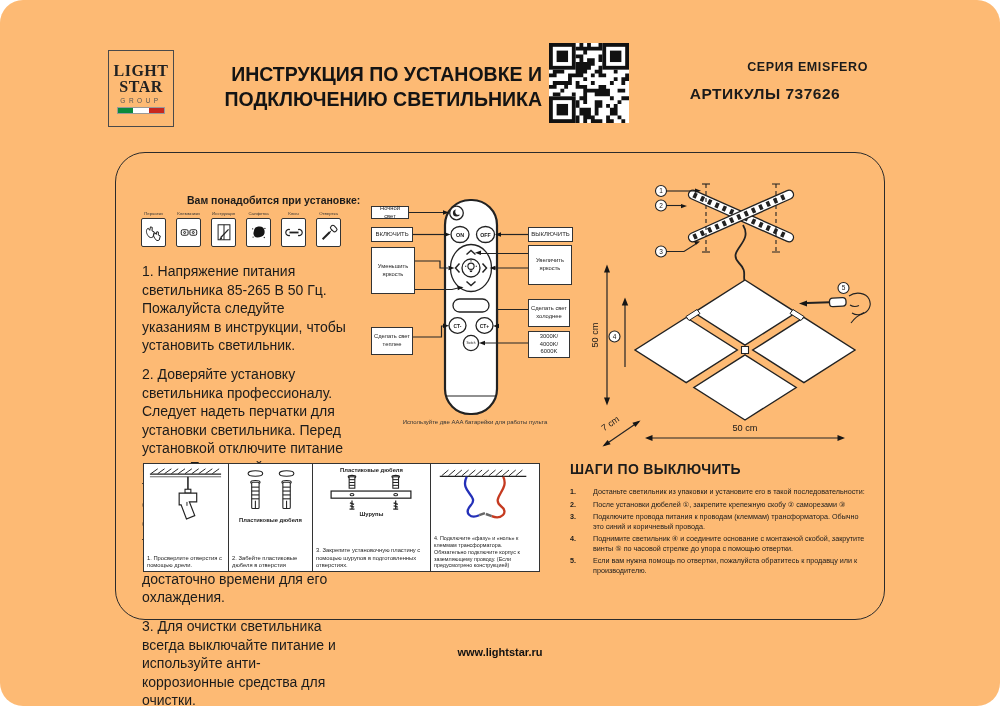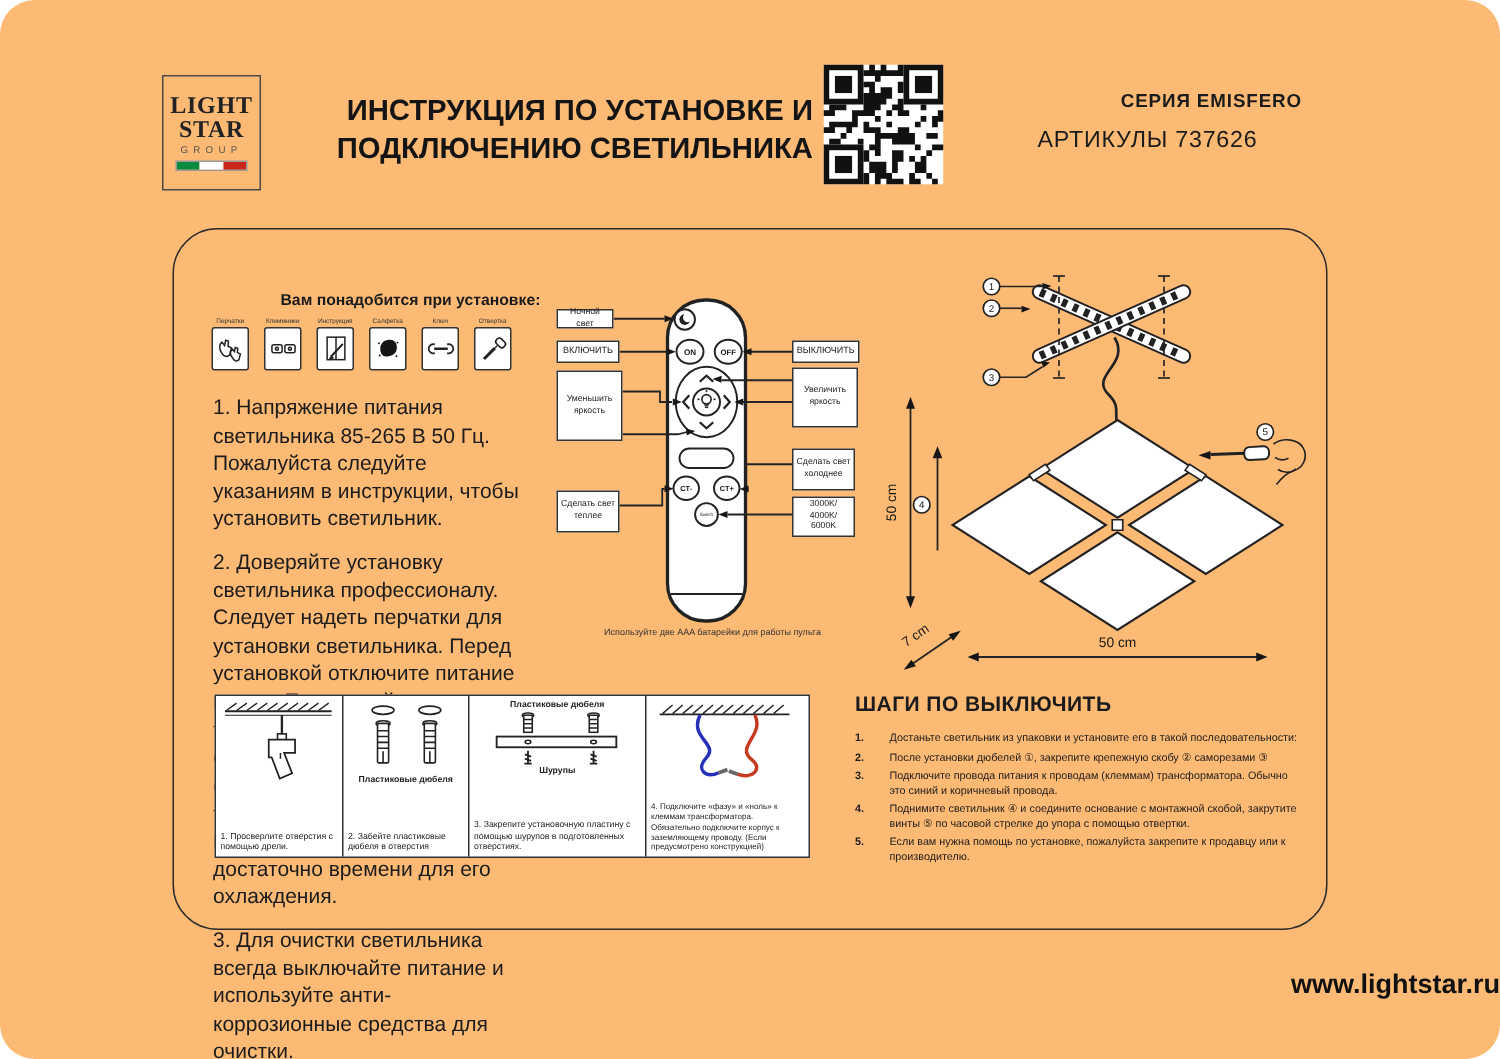--- a/index.html
+++ b/index.html
@@ -10,21 +10,21 @@
   
   .logo-box{left:108px;top:50px;width:66px;height:77px;border:1.5px solid #4a4a4a;
             display:flex;flex-direction:column;align-items:center;justify-content:center;z-index:2;}
   .logo-word{font-family:"Liberation Serif","DejaVu Serif",serif;font-weight:bold;font-size:16px;line-height:.95;letter-spacing:.5px;color:#222;}
   .logo-group{font-size:6.5px;letter-spacing:3.5px;margin-top:3px;color:#555;}
   .flag{display:flex;width:46px;height:5px;margin-top:3px;border:.5px solid #999;}
   .flag span{flex:1;height:100%;}
   .doc-title{left:190px;top:62px;width:352px;text-align:right;font-size:19.5px;font-weight:bold;
              line-height:1.28;color:#141414;z-index:2;}
   .series{left:663px;top:60px;width:205px;text-align:right;font-size:12.5px;font-weight:bold;letter-spacing:.6px;z-index:2;}
-  .articles{left:650px;top:85px;width:230px;text-align:center;font-size:15.5px;font-weight:normal;letter-spacing:.5px;z-index:2;}
+  .articles{left:650px;top:85px;width:230px;text-align:center;font-size:15.5px;font-weight:bold;letter-spacing:.5px;z-index:2;}
   .qr-wrap{left:549px;top:43px;width:80px;height:80px;z-index:2;}
   
   .main-box{left:115px;top:152px;width:770px;height:468px;border:1.6px solid #2b2b2b;border-radius:30px;z-index:0;}
   
   .tools-heading{left:143px;top:194px;font-size:10.5px;font-weight:bold;z-index:2;padding-left:44px;}
   .tools-row{left:142px;top:211px;display:flex;gap:12px;z-index:2;}
   .tool{display:flex;flex-direction:column;align-items:center;width:23px;}
   .tool-label{font-size:4.3px;height:7px;white-space:nowrap;color:#333;}
   .tool-box{width:23px;height:27px;border:1.4px solid #333;border-radius:2px;display:flex;align-items:center;justify-content:center;background:#fff;}
   
@@ -41,21 +41,21 @@
   .panel{border-right:1.2px solid #333;position:relative;padding:3px 3px 2px 3px;display:flex;flex-direction:column;box-sizing:border-box;}
   .panel:last-child{border-right:none;}
   .panel-caption{margin-top:auto;font-size:5.8px;line-height:1.25;color:#222;}
   .panel-label{font-size:5.8px;font-weight:bold;text-align:center;color:#222;}
   
   .steps-heading{left:570px;top:461px;font-size:14px;font-weight:bold;letter-spacing:.3px;z-index:2;}
   .steps{left:570px;top:487px;width:296px;z-index:2;}
   .step{display:flex;margin-bottom:3px;font-size:7.2px;line-height:1.32;}
   .step .num{width:23px;flex:none;font-weight:bold;}
   .step .txt{flex:1;}
-  .footer{left:0;top:646px;width:1000px;text-align:right;font-size:18px;font-weight:bold;color:#111;z-index:2;}
+  .footer{left:0;top:646px;width:1000px;text-align:center;font-size:11px;font-weight:bold;color:#111;z-index:2;}
   .artlayer{left:0;top:0;width:1000px;height:706px;z-index:1;pointer-events:none;}
 </style>
 </head>
 <body>
 
 <div class="page">
 
   <div class="abs logo-box">
     <div class="logo-word">LIGHT</div>
     <div class="logo-word">STAR</div>
@@ -461,19 +461,19 @@
     <div class="step">
       <span class="num">3.</span>
       <span class="txt">Подключите провода питания к проводам (клеммам) трансформатора. Обычно это синий и коричневый провода.</span>
     </div>
     <div class="step">
       <span class="num">4.</span>
       <span class="txt">Поднимите светильник ④ и соедините основание с монтажной скобой, закрутите винты ⑤ по часовой стрелке до упора с помощью отвертки.</span>
     </div>
     <div class="step">
       <span class="num">5.</span>
-      <span class="txt">Если вам нужна помощь по установке, пожалуйста закрепите к продавцу или к производителю.</span>
+      <span class="txt">Если вам нужна помощь по отвертки, пожалуйста обратитесь к продавцу или к производителю.</span>
     </div>
   </div>
 
   <div class="abs footer">www.lightstar.ru</div>
 
 </div>
 
 </body></html>

